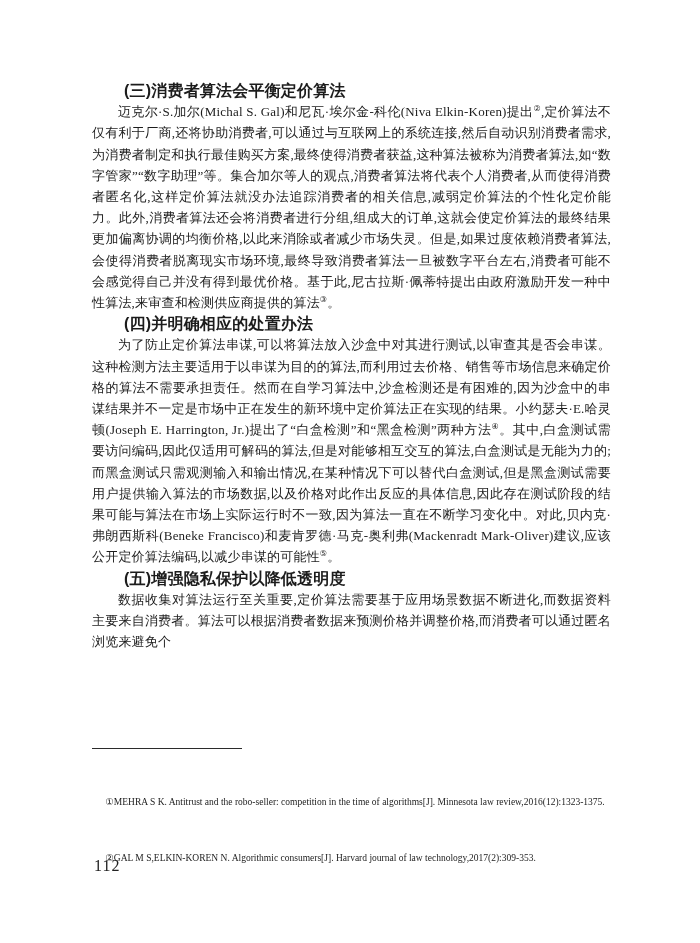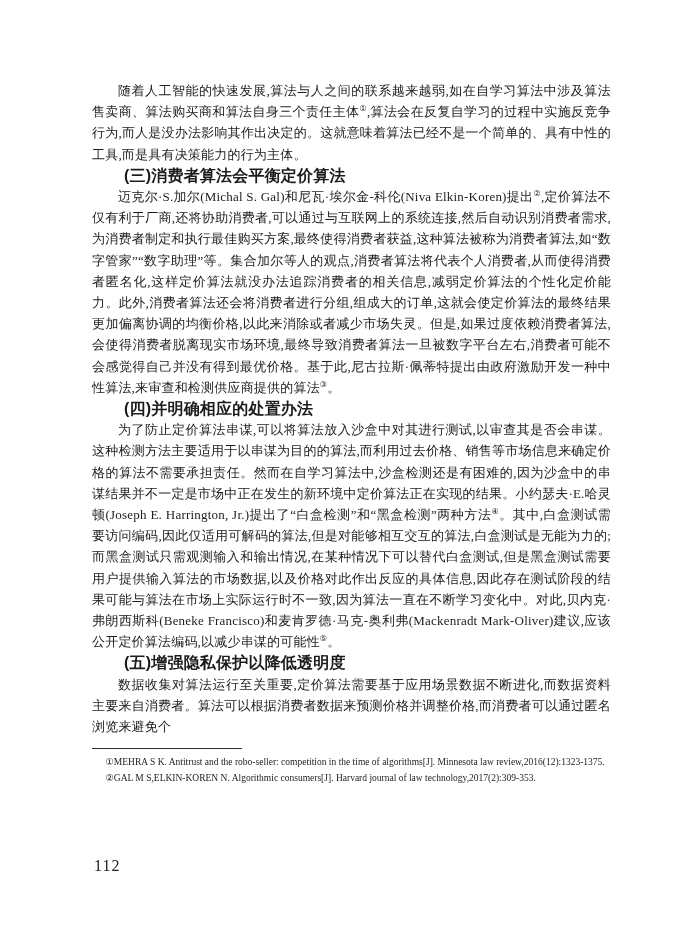--- a/index.html
+++ b/index.html
@@ -49,35 +49,35 @@
     width:521px;
   }
   .footnote {
     font-size:9.5px;
     line-height:15.6px;
     text-align:justify;
     text-indent:1.4em;
     overflow-wrap:break-word;
     word-break:break-all;
     color:#222;
+    margin-top:40px;
   }
   .page-number {
     position:absolute;
     left:94px; top:857px;
     font-size:16px;
     letter-spacing:1px;
     color:#222;
   }
 </style>
 </head>
 <body>
 
 <div class="page">
   <div class="article-body">
-      <div class="para">随着人工智能的快速发展,算法与人之间的联系越来越弱,如在自学习算法中涉及算法售卖商、算法购买商和算法自身三个责任主体<sup class="fn-ref">①</sup>,算法会在反复自学习的过程中实施反竞争行为,而人是没办法影响其作出决定的。这就意味着算法已经不是一个简单的、具有中性的工具,而是具有决策能力的行为主体。</div>
       <div class="heading">(三)消费者算法会平衡定价算法</div>
       <div class="para">迈克尔·S.加尔(Michal S. Gal)和尼瓦·埃尔金-科伦(Niva Elkin-Koren)提出<sup class="fn-ref">②</sup>,定价算法不仅有利于厂商,还将协助消费者,可以通过与互联网上的系统连接,然后自动识别消费者需求,为消费者制定和执行最佳购买方案,最终使得消费者获益,这种算法被称为消费者算法,如“数字管家”“数字助理”等。集合加尔等人的观点,消费者算法将代表个人消费者,从而使得消费者匿名化,这样定价算法就没办法追踪消费者的相关信息,减弱定价算法的个性化定价能力。此外,消费者算法还会将消费者进行分组,组成大的订单,这就会使定价算法的最终结果更加偏离协调的均衡价格,以此来消除或者减少市场失灵。但是,如果过度依赖消费者算法,会使得消费者脱离现实市场环境,最终导致消费者算法一旦被数字平台左右,消费者可能不会感觉得自己并没有得到最优价格。基于此,尼古拉斯·佩蒂特提出由政府激励开发一种中性算法,来审查和检测供应商提供的算法<sup class="fn-ref">③</sup>。</div>
       <div class="heading">(四)并明确相应的处置办法</div>
       <div class="para">为了防止定价算法串谋,可以将算法放入沙盒中对其进行测试,以审查其是否会串谋。这种检测方法主要适用于以串谋为目的的算法,而利用过去价格、销售等市场信息来确定价格的算法不需要承担责任。然而在自学习算法中,沙盒检测还是有困难的,因为沙盒中的串谋结果并不一定是市场中正在发生的新环境中定价算法正在实现的结果。小约瑟夫·E.哈灵顿(Joseph E. Harrington, Jr.)提出了“白盒检测”和“黑盒检测”两种方法<sup class="fn-ref">④</sup>。其中,白盒测试需要访问编码,因此仅适用可解码的算法,但是对能够相互交互的算法,白盒测试是无能为力的;而黑盒测试只需观测输入和输出情况,在某种情况下可以替代白盒测试,但是黑盒测试需要用户提供输入算法的市场数据,以及价格对此作出反应的具体信息,因此存在测试阶段的结果可能与算法在市场上实际运行时不一致,因为算法一直在不断学习变化中。对此,贝内克·弗朗西斯科(Beneke Francisco)和麦肯罗德·马克-奥利弗(Mackenradt Mark-Oliver)建议,应该公开定价算法编码,以减少串谋的可能性<sup class="fn-ref">⑤</sup>。</div>
       <div class="heading">(五)增强隐私保护以降低透明度</div>
       <div class="para">数据收集对算法运行至关重要,定价算法需要基于应用场景数据不断进化,而数据资料主要来自消费者。算法可以根据消费者数据来预测价格并调整价格,而消费者可以通过匿名浏览来避免个</div>
     </div>
   <div class="footnote-rule"></div>
   <div class="footnotes">
       <div class="footnote">①MEHRA S K. Antitrust and the robo-seller: competition in the time of algorithms[J]. Minnesota law review,2016(12):1323-1375.</div>

